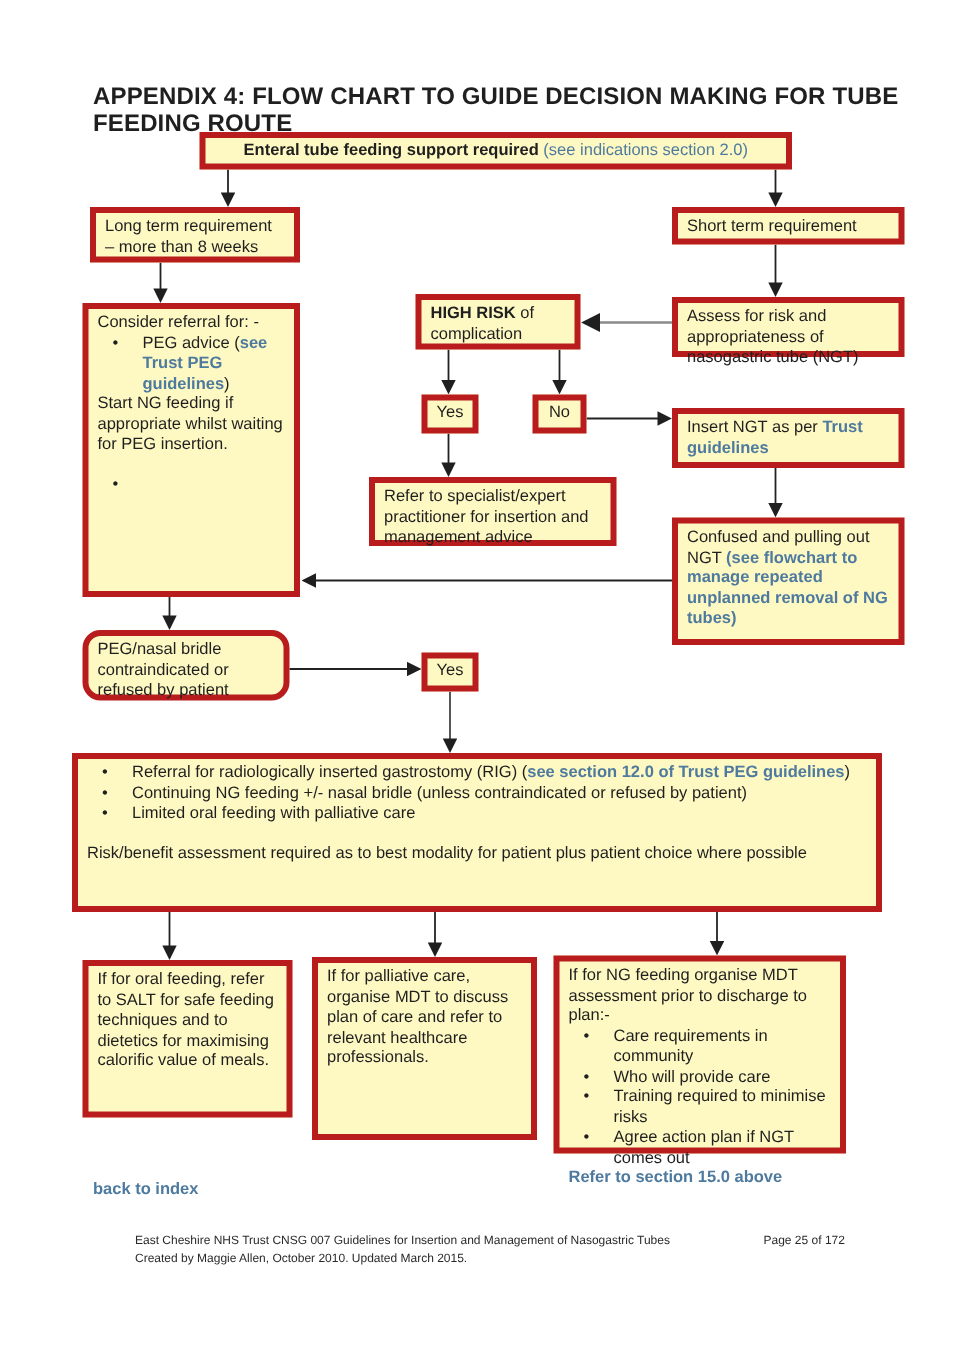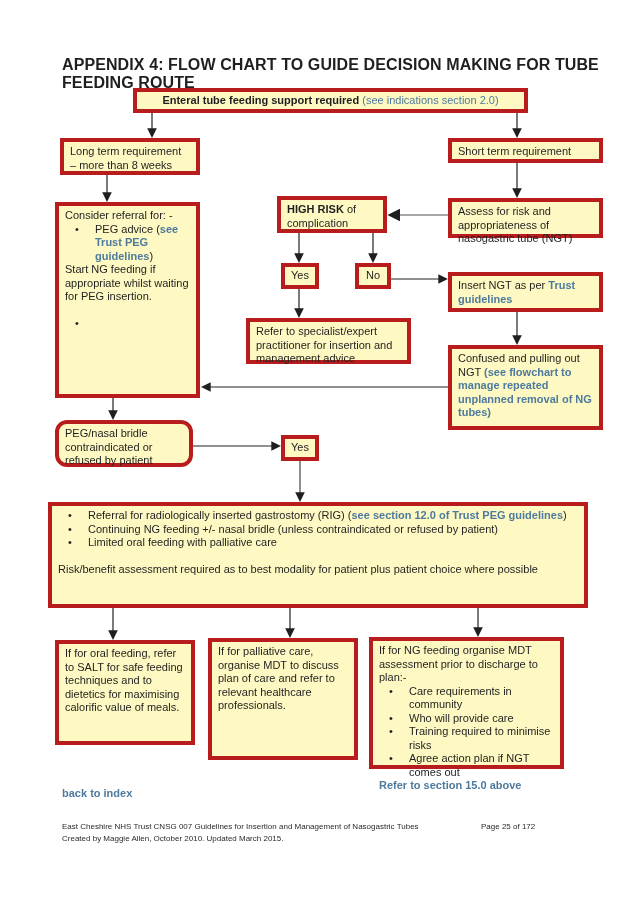--- a/index.html
+++ b/index.html
@@ -20,21 +20,21 @@
   .center { display:flex; align-items:center; justify-content:center; text-align:center; padding:2px; }
   .b { font-weight:bold; }
   .link { color:var(--link); font-weight:bold; }
   .link.rg { font-weight:normal; }
   .brow { display:flex; padding-left:10px; }
   .brow .bm { flex:0 0 20px; width:20px; }
   .brow .bt { flex:1; }
   .spacer { height:13px; }
   .arrows { position:absolute; left:0; top:0; pointer-events:none; }
   .backlink { position:absolute; left:62px; top:787px; font-size:11px; }
-  .foot { position:absolute; font-size:8px; color:#2a2a2a; line-height:11px; }
+  .foot { position:absolute; font-size:8px; color:#2a2a2a; line-height:11px;margin-left:28px; }
 </style>
 </head>
 <body>
 
 <div class="page">
 
   <svg class="arrows" width="638" height="903">
     <defs>
       <marker id="ah" viewBox="0 0 10 10" refX="8" refY="5" markerWidth="8" markerHeight="8" orient="auto">
         <path d="M0,0 L10,5 L0,10 z" fill="#1f1f1f"></path>

